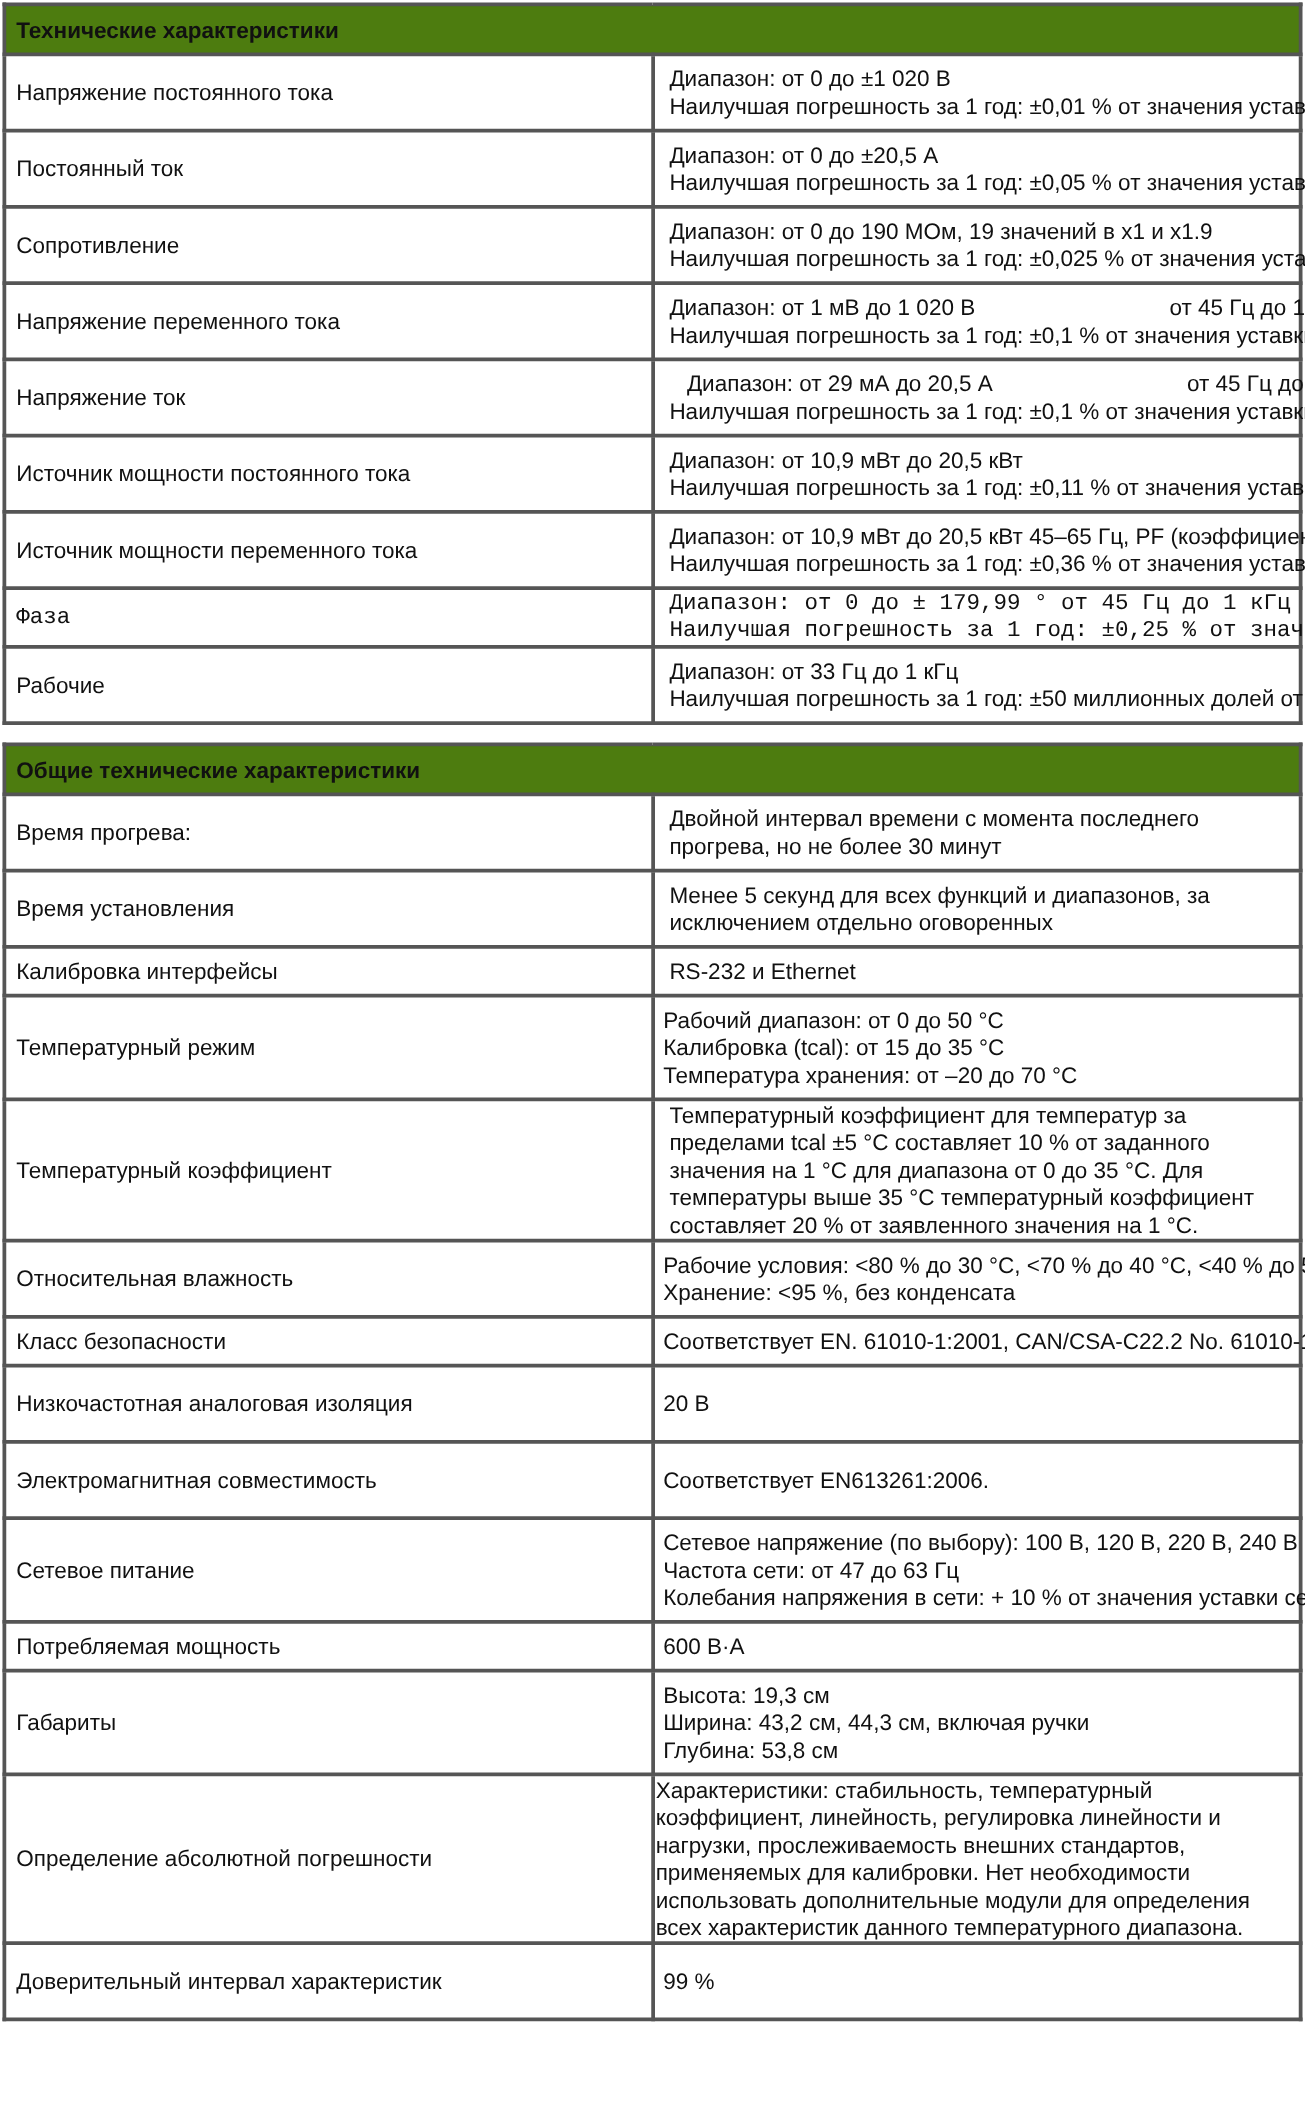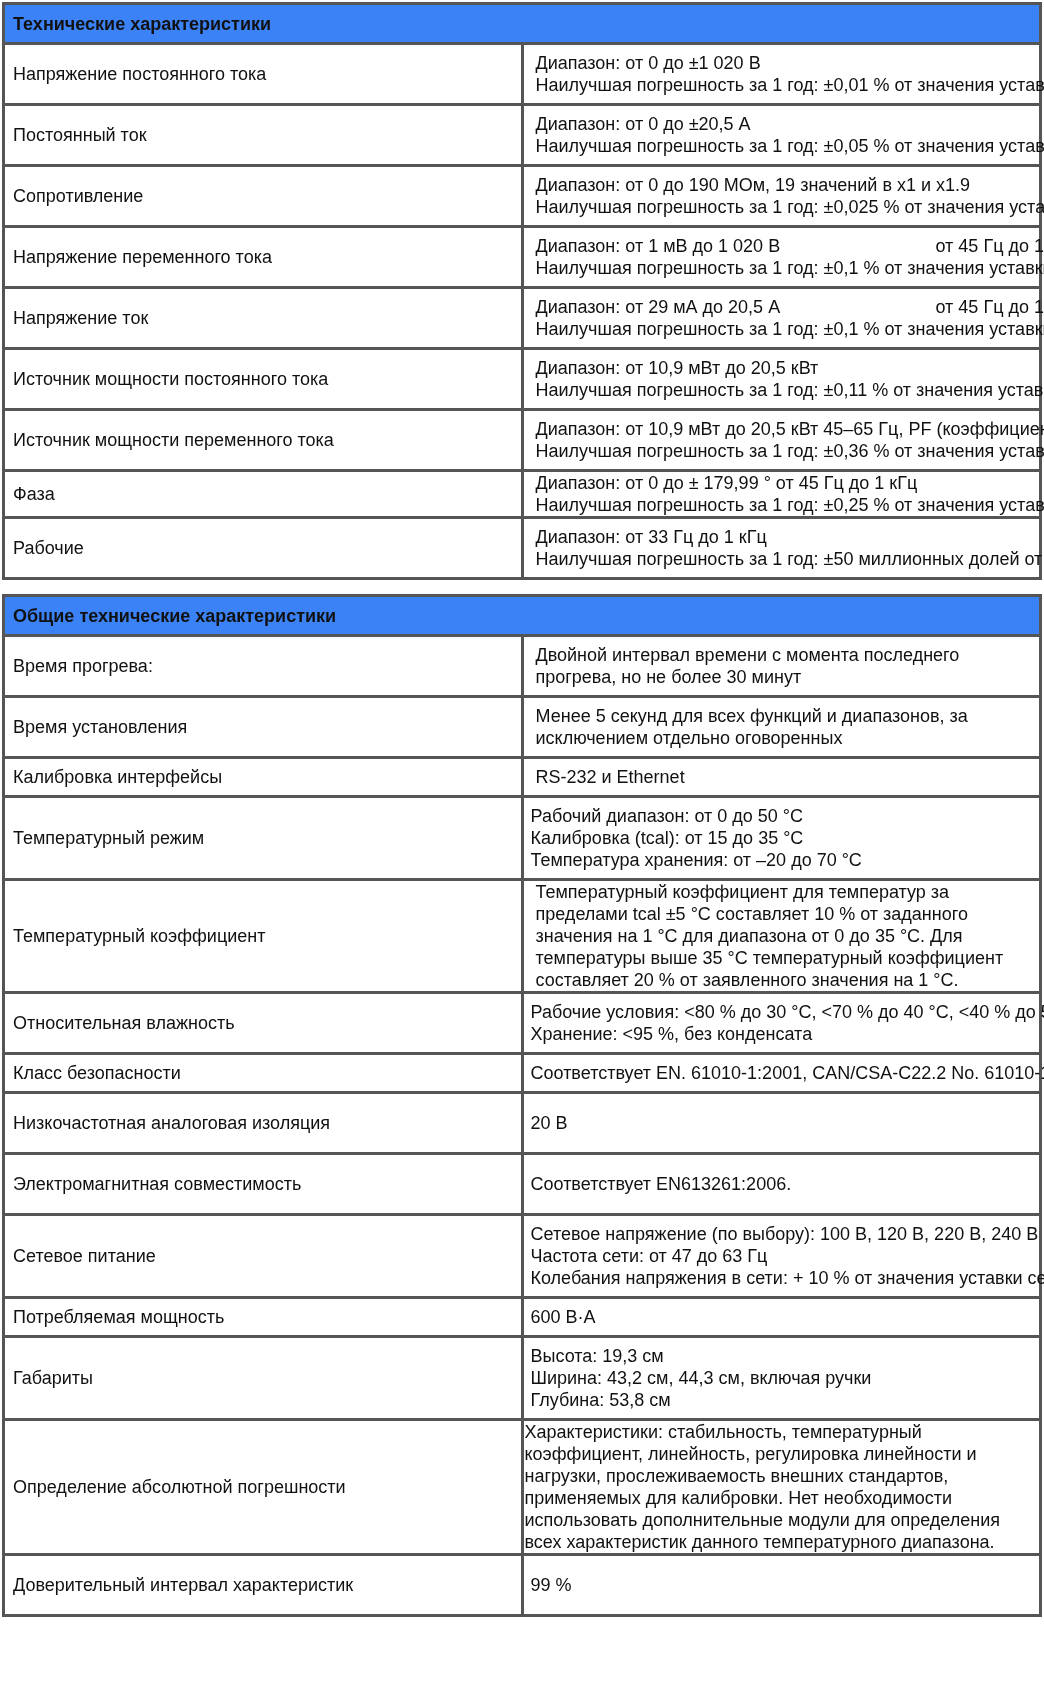--- a/index.html
+++ b/index.html
@@ -2,21 +2,21 @@
 <html><head>
 <meta charset="utf-8">
 <style>
   html, body { margin: 0; padding: 0; background: #ffffff; }
   body { width: 1044px; height: 1702px; position: relative; overflow: hidden;
          font-family: "Liberation Sans", sans-serif; color: #111; }
   .spec-table { position: absolute; left: 2px; width: 1040px; border-collapse: collapse;
                 table-layout: fixed; border: 3px solid #555; }
   .spec-table td, .spec-table th { border: 3px solid #555; padding: 0 8px; vertical-align: middle;
                 font-size: 18px; line-height: 22px; font-weight: normal; text-align: left; }
-  .spec-table th.section-head { background: #3b82f6; font-weight: bold; height: 36px; font-size: 18px; }
+  .spec-table th.section-head { background: #4d7c0f; font-weight: bold; height: 36px; font-size: 18px; }
   .spec-table td.label { width: 266px; }
   .spec-table td.value { padding-left: 12px; }
   .line { display: block; white-space: pre; }
   .wrap { white-space: normal; }
 </style>
 </head>
 <body>
 
 <table class="spec-table" style="top:2px;">
   <tbody>
@@ -48,39 +48,39 @@
   <tr style="height:61px;">
     <td class="label">Напряжение переменного тока</td>
     <td class="value">
       <span class="line" style="position:relative;"><span>Диапазон: от 1 мВ до 1 020 В</span><span style="position:absolute; left:400px;">от 45 Гц до 1 кГц, синусоидальное</span></span>
       <span class="line">Наилучшая погрешность за 1 год: ±0,1 % от значения уставки</span>
     </td>
   </tr>
   <tr style="height:61px;">
     <td class="label">Напряжение ток</td>
     <td class="value">
-      <span class="line" style="position:relative;"><span>Диапазон: от 29 мА до 20,5 А</span><span style="position:absolute; left:400px;">от 45 Гц до 1 кГц, синусоидальное</span></span>
+      <span class="line" style="position:relative;margin-left:14px;"><span>Диапазон: от 29 мА до 20,5 А</span><span style="position:absolute; left:400px;">от 45 Гц до 1 кГц, синусоидальное</span></span>
       <span class="line">Наилучшая погрешность за 1 год: ±0,1 % от значения уставки</span>
     </td>
   </tr>
   <tr style="height:61px;">
     <td class="label">Источник мощности постоянного тока</td>
     <td class="value">
       <span class="line">Диапазон: от 10,9 мВт до 20,5 кВт</span>
       <span class="line">Наилучшая погрешность за 1 год: ±0,11 % от значения уставки</span>
     </td>
   </tr>
   <tr style="height:61px;">
     <td class="label">Источник мощности переменного тока</td>
     <td class="value">
       <span class="line">Диапазон: от 10,9 мВт до 20,5 кВт 45–65 Гц, PF (коэффициент мощности) = 1</span>
       <span class="line">Наилучшая погрешность за 1 год: ±0,36 % от значения уставки</span>
     </td>
   </tr>
-  <tr style="height:45px;">
+  <tr style="height:45px;font-family:Liberation Mono, monospace;">
     <td class="label">Фаза</td>
     <td class="value">
       <span class="line">Диапазон: от 0 до ± 179,99 ° от 45 Гц до 1 кГц</span>
       <span class="line">Наилучшая погрешность за 1 год: ±0,25 % от значения уставки</span>
     </td>
   </tr>
   <tr style="height:61px;">
     <td class="label">Рабочие</td>
     <td class="value">
       <span class="line">Диапазон: от 33 Гц до 1 кГц</span>

